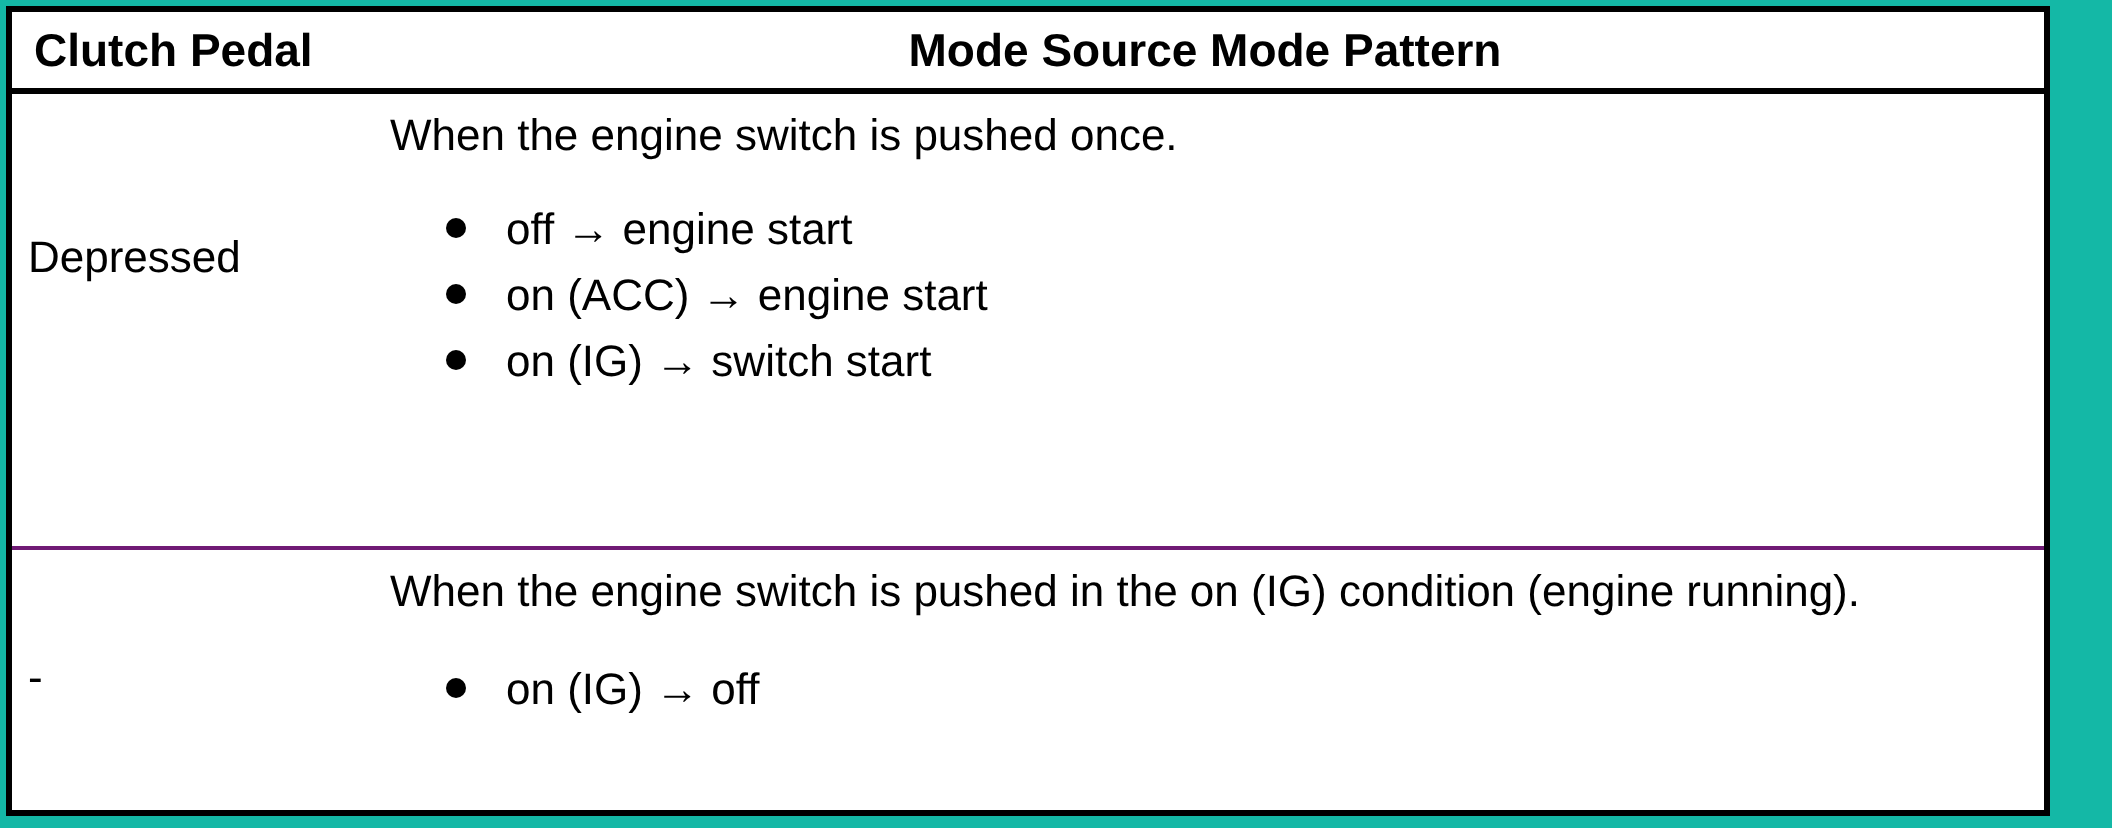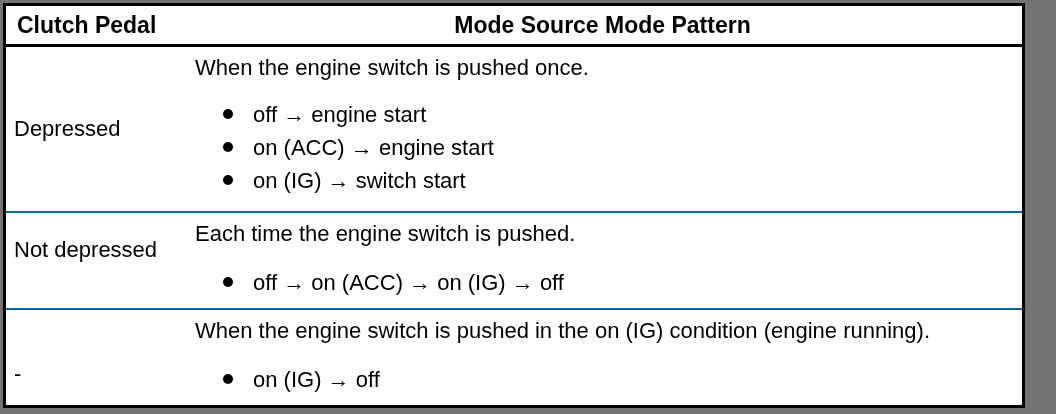--- a/index.html
+++ b/index.html
@@ -14,21 +14,21 @@
     overflow: hidden;
     font-family: "Liberation Sans", sans-serif;
     color: #000000;
     -webkit-font-smoothing: none;
   }
 
   .sheet {
     position: relative;
     width: 1056px;
     height: 414px;
-    background: #737373;
+    background: #14b8a6;
   }
 
   
   .spec-table {
     position: absolute;
     left: 3px;
     top: 3px;
     width: 1022px;
     height: 405px;
     box-sizing: border-box;
@@ -62,21 +62,21 @@
     box-sizing: border-box;
   }
 
   
   .row-head .cell-cond,
   .row-head .cell-pat {
     border-bottom: 3px solid #000000;
   }
   .row-body .cell-cond,
   .row-body .cell-pat {
-    border-bottom: 2px solid #0369a1;
+    border-bottom: 2px solid #701a75;
   }
   .row-last .cell-cond,
   .row-last .cell-pat {
     border-bottom: 0;
   }
 
   
   .row-head { height: 38px; }
 
   .head-cond,
@@ -190,38 +190,20 @@
                 </li>
                 <li class="bullet-item">
                   <span class="bullet-dot"></span>
                   <span>on (IG) → switch start</span>
                 </li>
               </ul>
             </div>
           </td>
         </tr>
 
-        <tr class="row-body">
-          <td class="cell-cond">
-            <div class="cond-inner cond-r2">
-              <span class="cond-label">Not depressed</span>
-            </div>
-          </td>
-          <td class="cell-pat">
-            <div class="pat-inner">
-              <p class="pat-lead">Each time the engine switch is pushed.</p>
-              <ul class="bullet-list tight">
-                <li class="bullet-item">
-                  <span class="bullet-dot"></span>
-                  <span>off → on (ACC) → on (IG) → off</span>
-                </li>
-              </ul>
-            </div>
-          </td>
-        </tr>
 
         <tr class="row-body row-last">
           <td class="cell-cond">
             <div class="cond-inner cond-r3">
               <span class="cond-label">-</span>
             </div>
           </td>
           <td class="cell-pat">
             <div class="pat-inner">
               <p class="pat-lead">When the engine switch is pushed in the on (IG) condition (engine running).</p>

